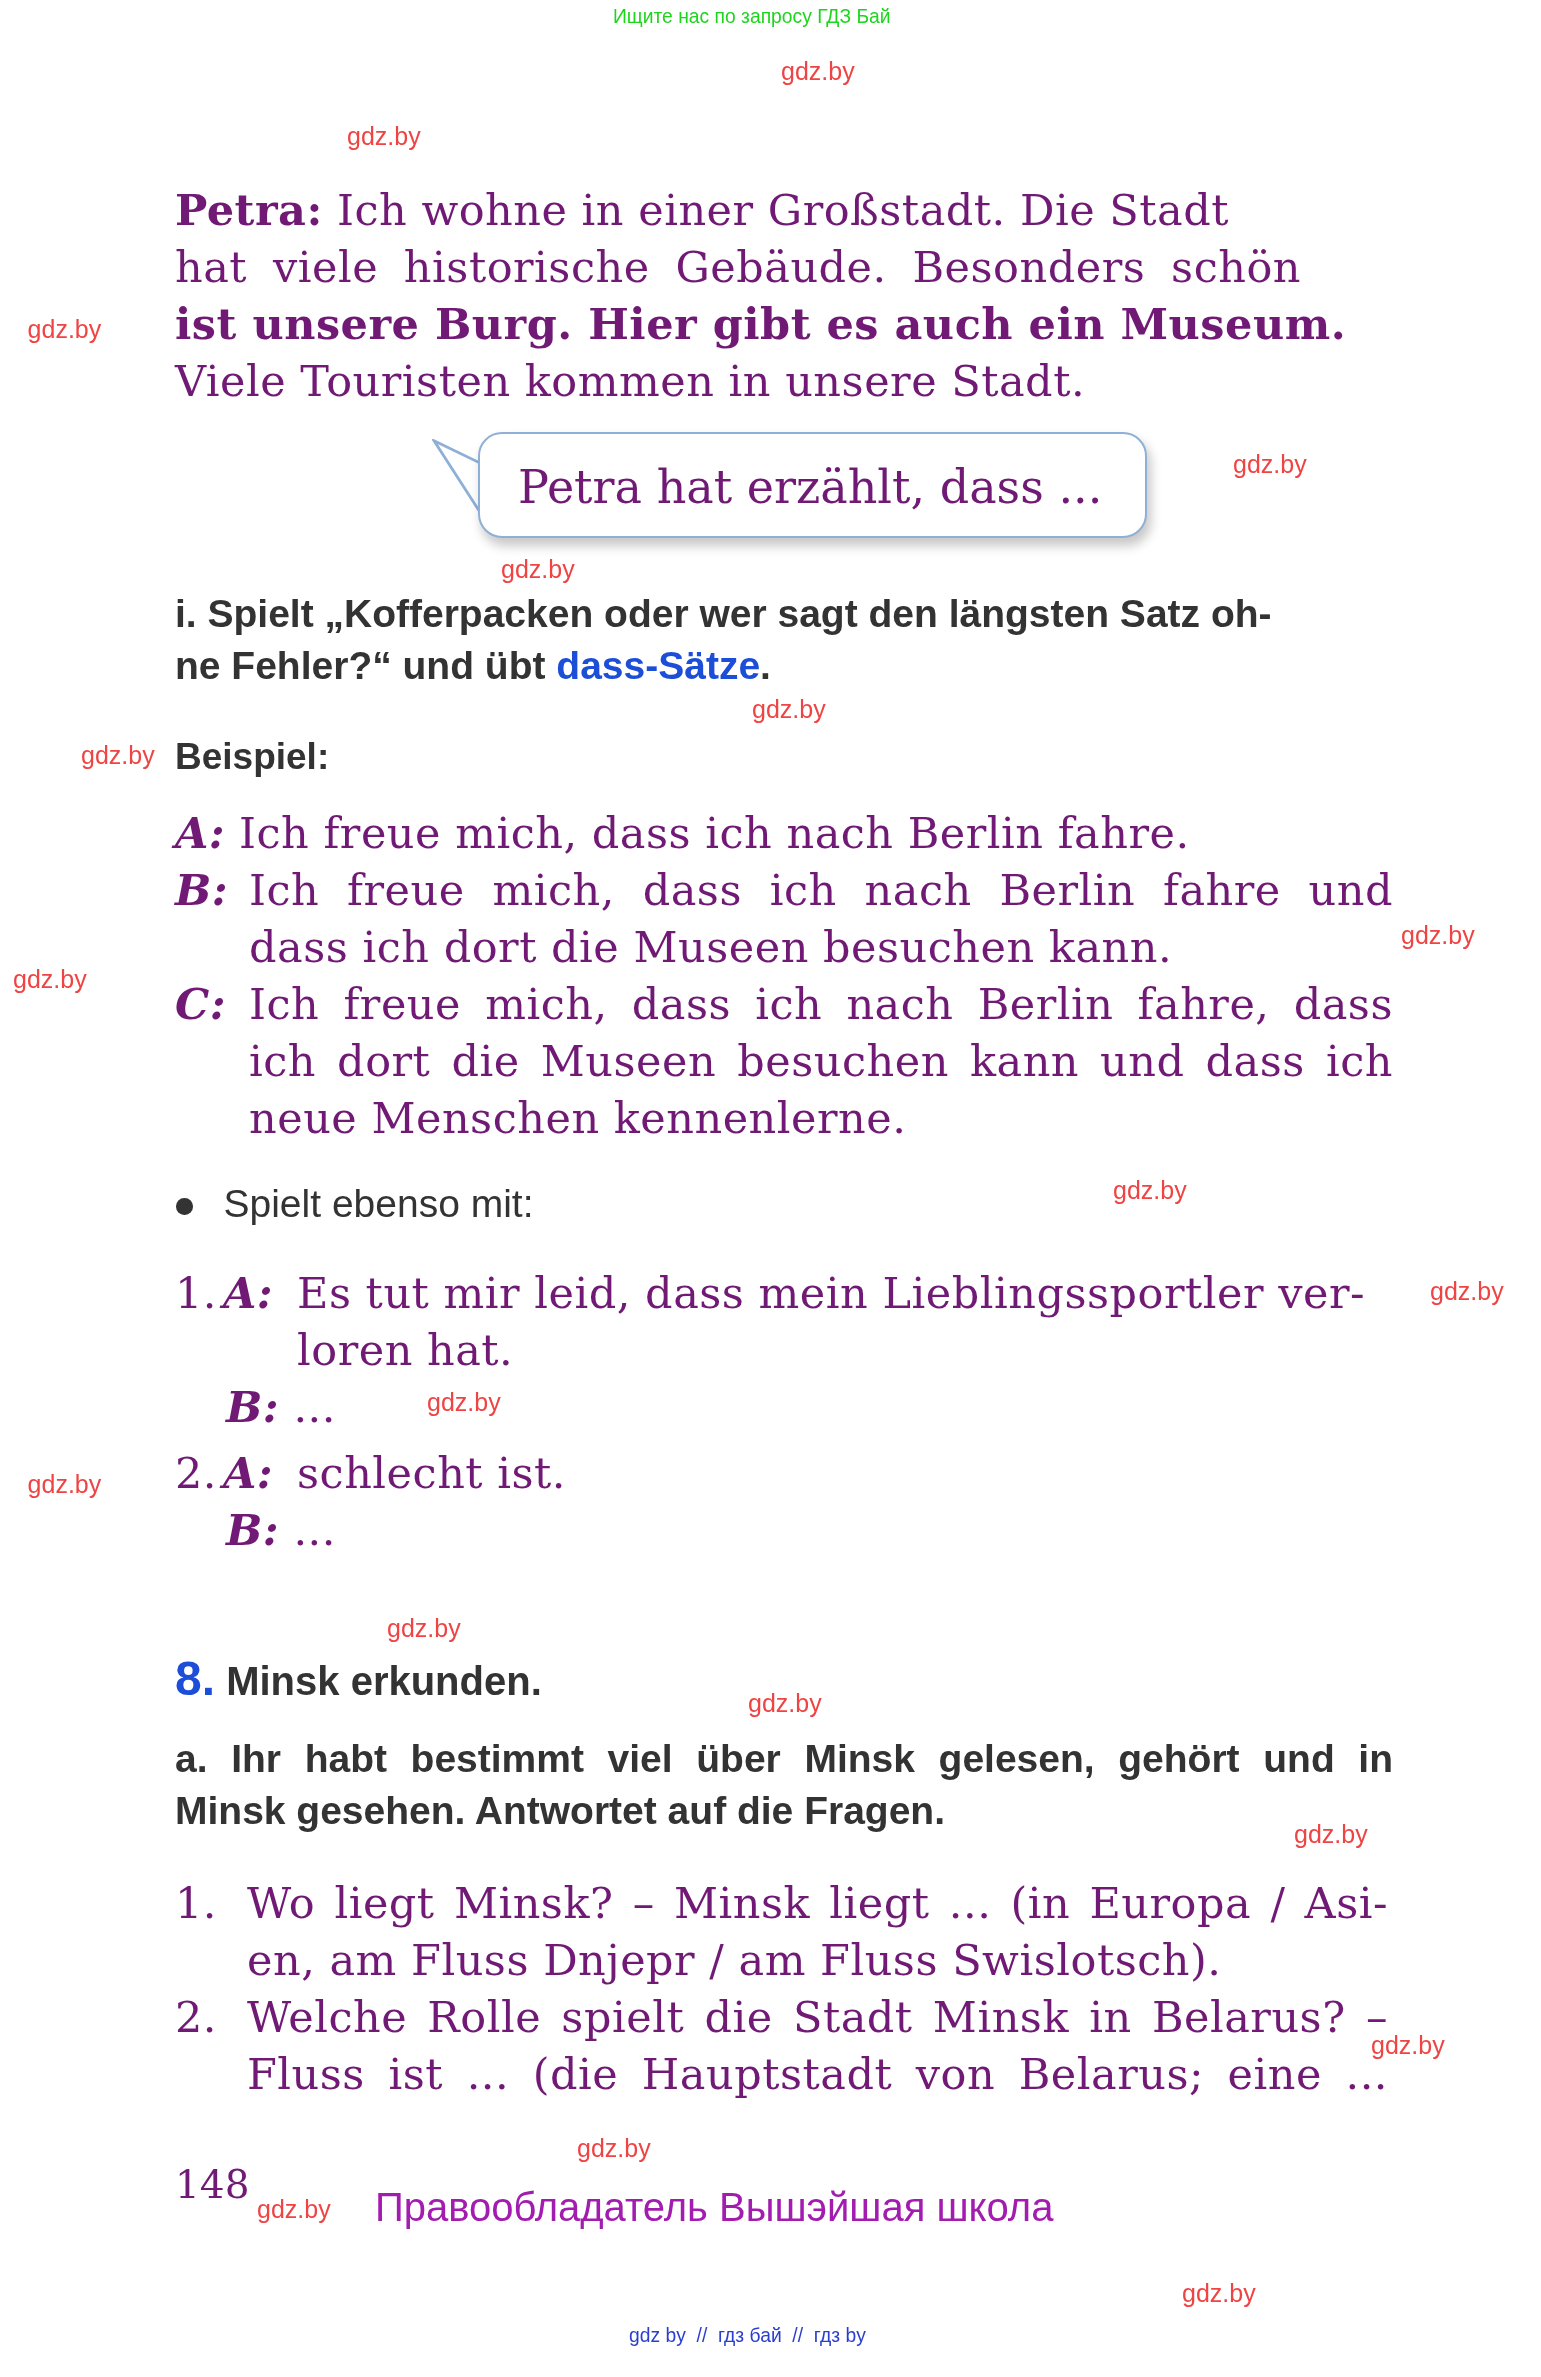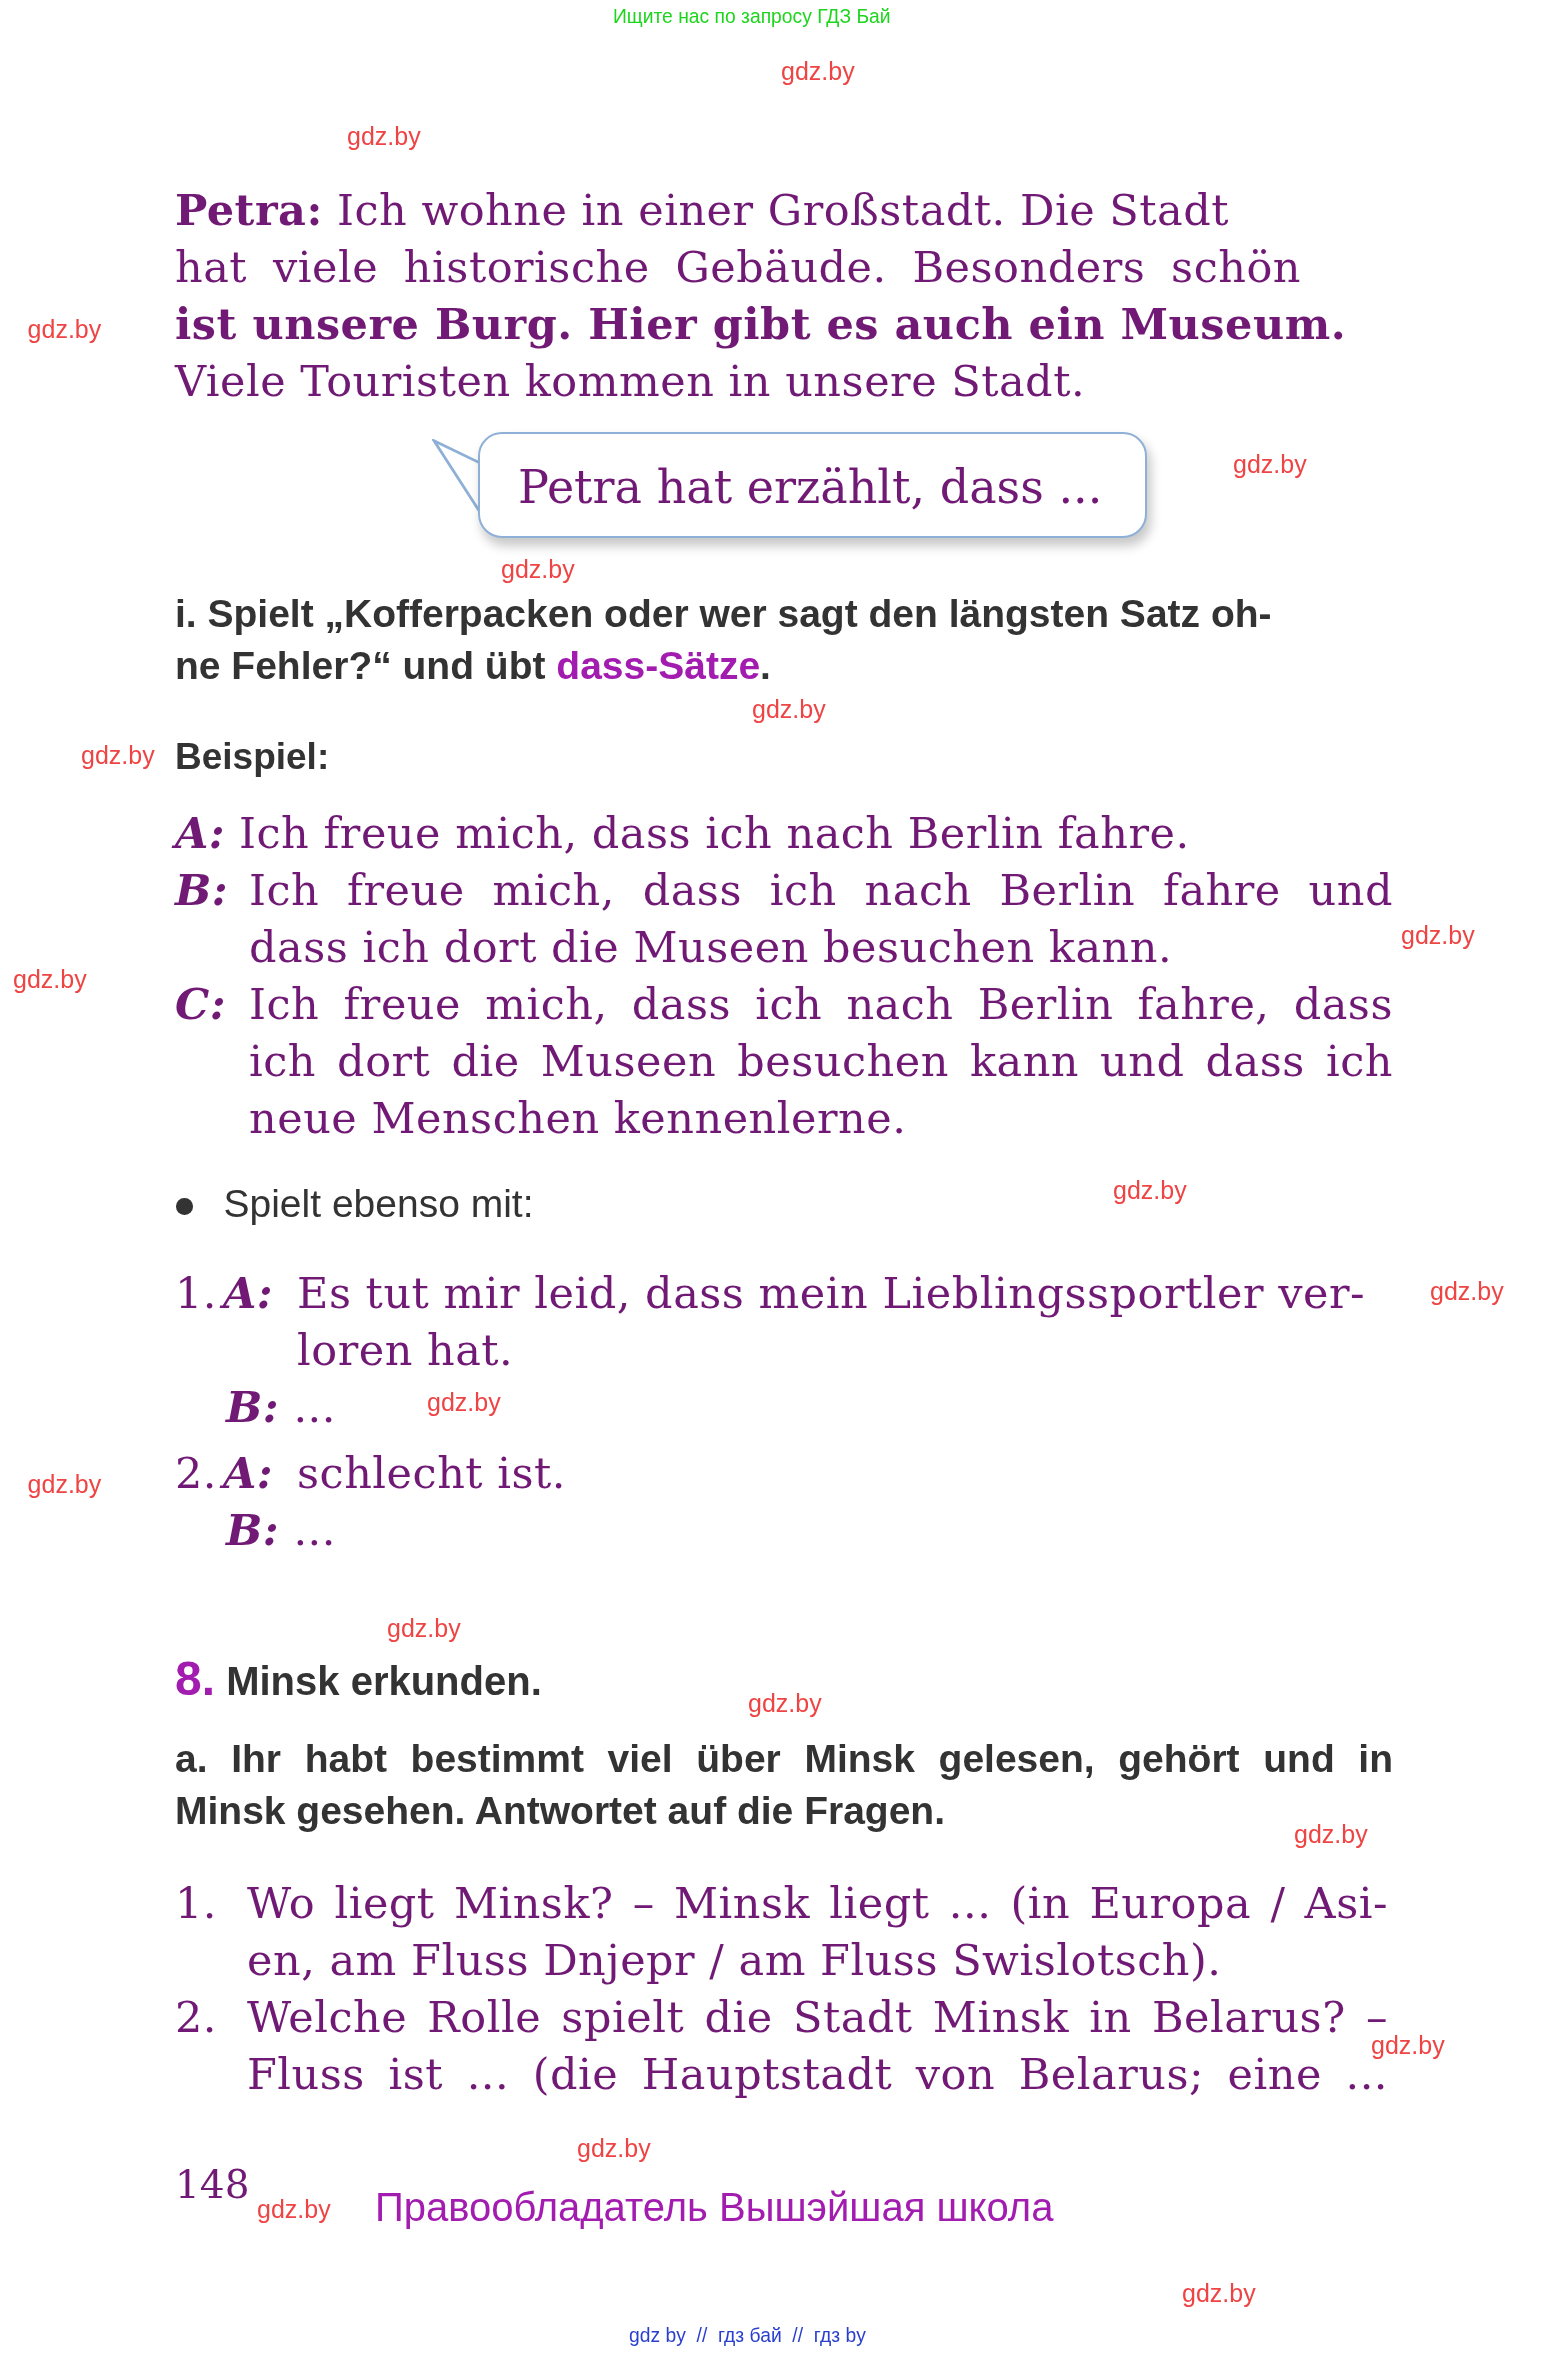--- a/index.html
+++ b/index.html
@@ -5,21 +5,21 @@
     * { margin: 0; padding: 0; box-sizing: border-box; }
     html, body { width: 1541px; height: 2377px; background: #ffffff; overflow: hidden; }
     body { position: relative; color: #333333; }
     .abs { position: absolute; white-space: nowrap; }
     .serif { font-family: "DejaVu Serif", "Liberation Serif", serif; color: #701a75; }
     .sans { font-family: "Liberation Sans", "DejaVu Sans", sans-serif; }
     .wm { font-family: "Liberation Sans", "DejaVu Sans", sans-serif; font-size: 25px; color: #ef4444; }
     .top-banner { font-family: "Liberation Sans", sans-serif; font-size: 19.3px; color: #1ed51e; text-align: center; }
     .para { font-size: 43px; line-height: 57px; letter-spacing: 0.5px; }
     .heading { font-family: "Liberation Sans", sans-serif; font-size: 39px; font-weight: bold; color: #333333; line-height: 52px; }
-    .blue { color: #a21caf; text-align: center; }
+    .blue { color: #1d4ed8; text-align: center; }
     .bold { font-weight: bold; }
     .ital { font-style: italic; font-weight: bold; }
     .justify-line { display: flex; justify-content: space-between; }
     .bubble {
       position: absolute; left: 478px; top: 432px; width: 669px; height: 106px;
       border: 2.8px solid #8fb0d6; border-radius: 24px; background: #fff;
       box-shadow: 3.7px 7.4px 11px rgba(0,0,0,0.22);
     }
     .bubble-tail { position: absolute; left: 432px; top: 439px; width: 74px; height: 92px; }
     .bubble-text { position: absolute; left: 518px; top: 460px; font-size: 46px; }

